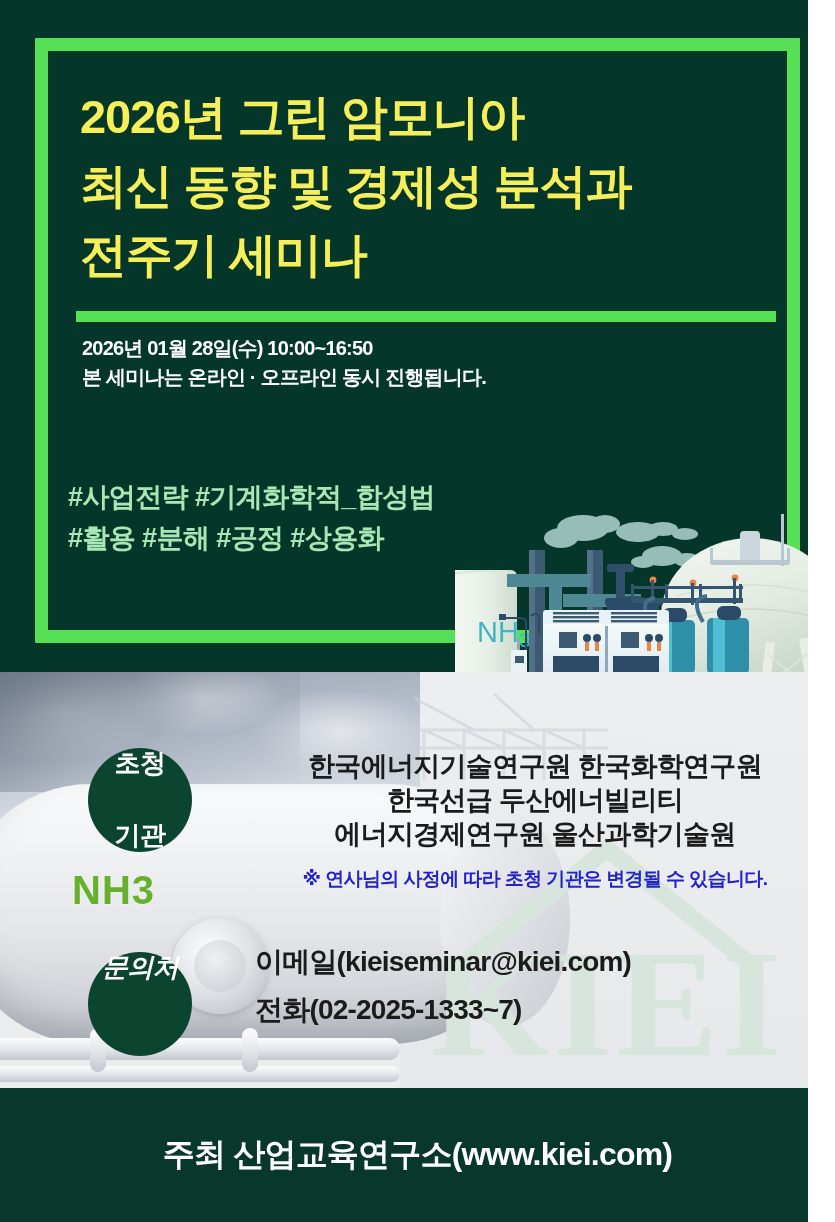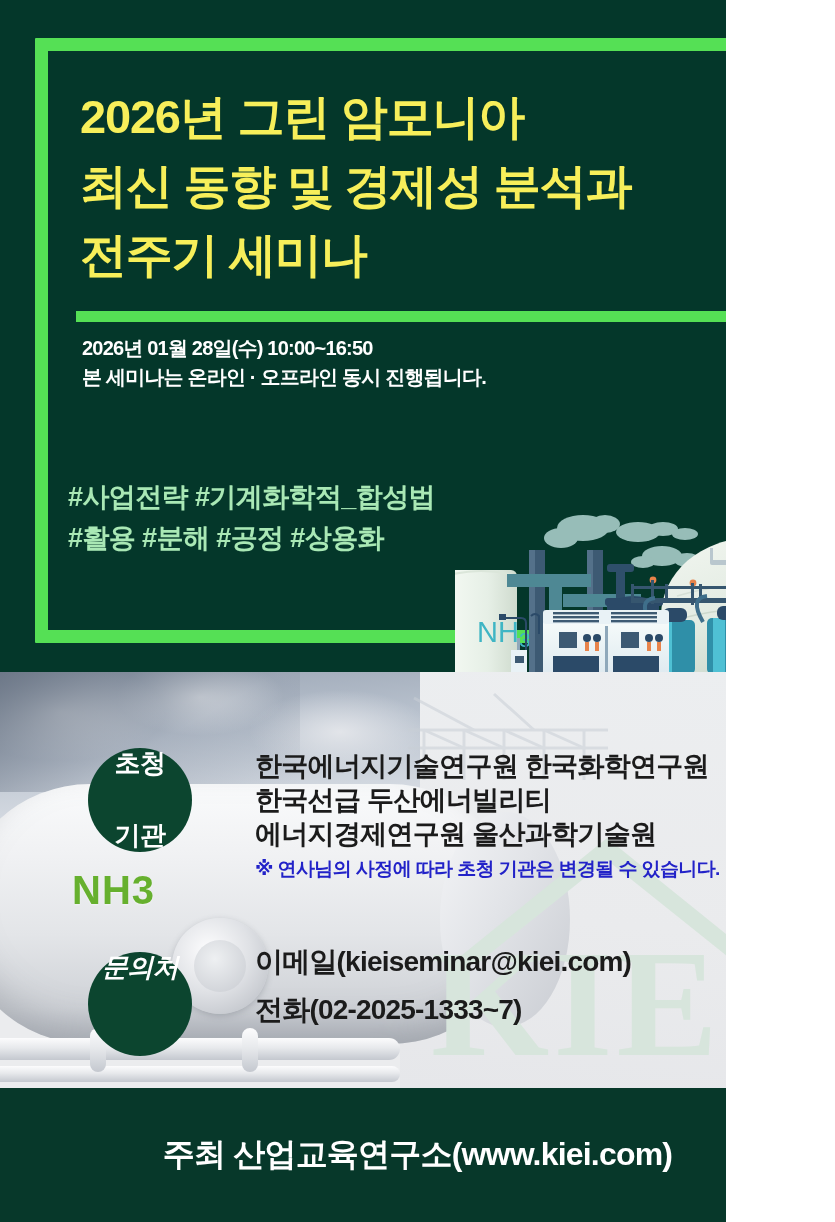--- a/index.html
+++ b/index.html
@@ -5,21 +5,21 @@
 <style>
   html, body {
     margin: 0;
     padding: 0;
     background: #ffffff;
   }
   * { box-sizing: border-box; }
 
   .poster {
     position: relative;
-    width: 726px;
+    width: 808px;
     height: 1222px;
     overflow: hidden;
     font-family: "Liberation Sans", "DejaVu Sans", sans-serif;
     background: #bef264;
   }
 
   
   .top-panel {
     position: absolute;
     left: 0; top: 0;
@@ -257,36 +257,37 @@
   }
   .badge-invite { left: 88px; top: 748px; }
   .badge-contact { left: 88px; top: 952px; font-style: italic; }
 
   .org-block {
     position: absolute;
     left: 255px;
     top: 749px;
     width: 560px;
     z-index: 8;
+    text-align: center;
   }
   .org-line {
     color: #1b1b1b;
     font-size: 27px;
     font-weight: bold;
     line-height: 1.26;
     letter-spacing: -0.7px;
     white-space: nowrap;
   }
   .org-note {
     color: #2222c8;
     font-size: 19px;
     font-weight: bold;
     line-height: 1.3;
     letter-spacing: -0.6px;
-    margin-top: 6px;
+    margin-top: 16px;
     white-space: nowrap;
   }
 
   .contact-block {
     position: absolute;
     left: 255px;
     top: 932px;
     width: 560px;
     z-index: 8;
   }

